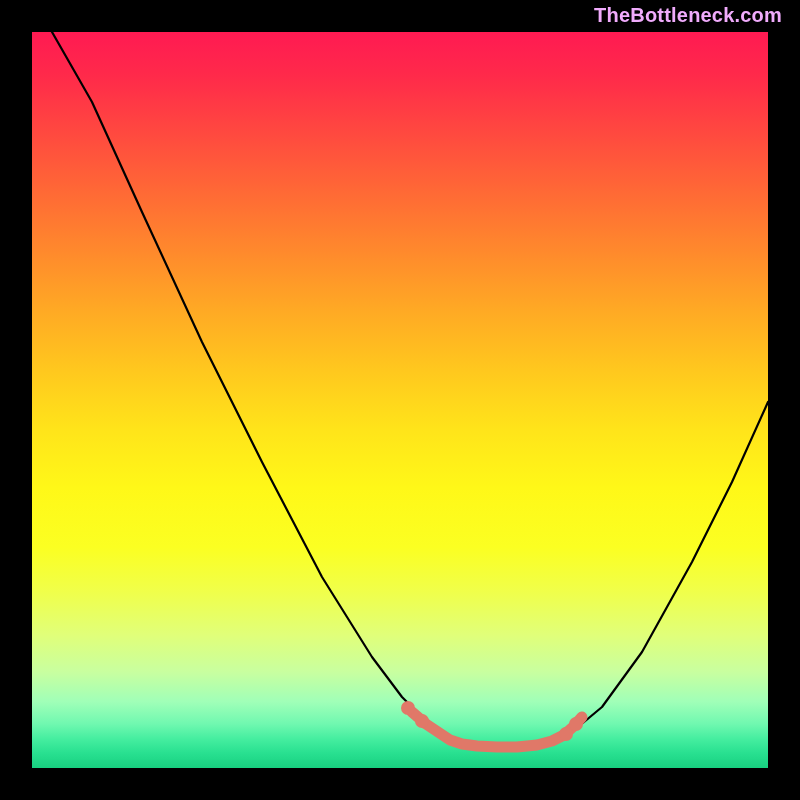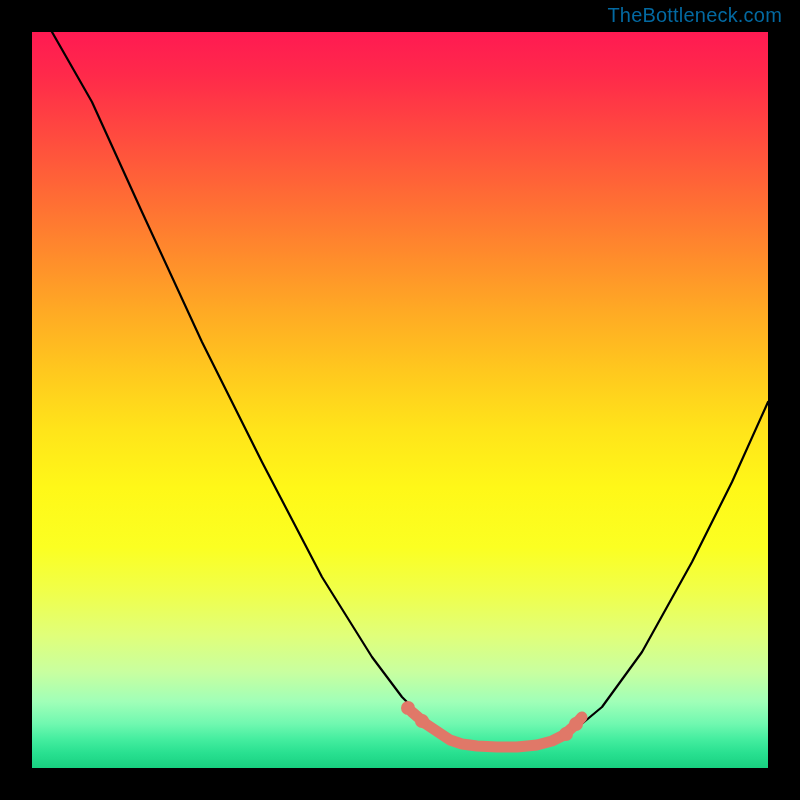--- a/index.html
+++ b/index.html
@@ -8,23 +8,23 @@
     height: 800px;
     background: #000;
     position: relative;
     overflow: hidden;
     font-family: Arial, sans-serif;
   }
   .watermark {
     position: absolute;
     top: 4px;
     right: 18px;
-    color: #0369a1;
+    color: #f0abfc;
     font-size: 20px;
-    font-weight: 400;
+    font-weight: 700;
     letter-spacing: 0.2px;
     z-index: 10;
     text-align: right;
   }
   .plot-area {
     position: absolute;
     left: 32px;
     top: 32px;
     width: 736px;
     height: 736px;

